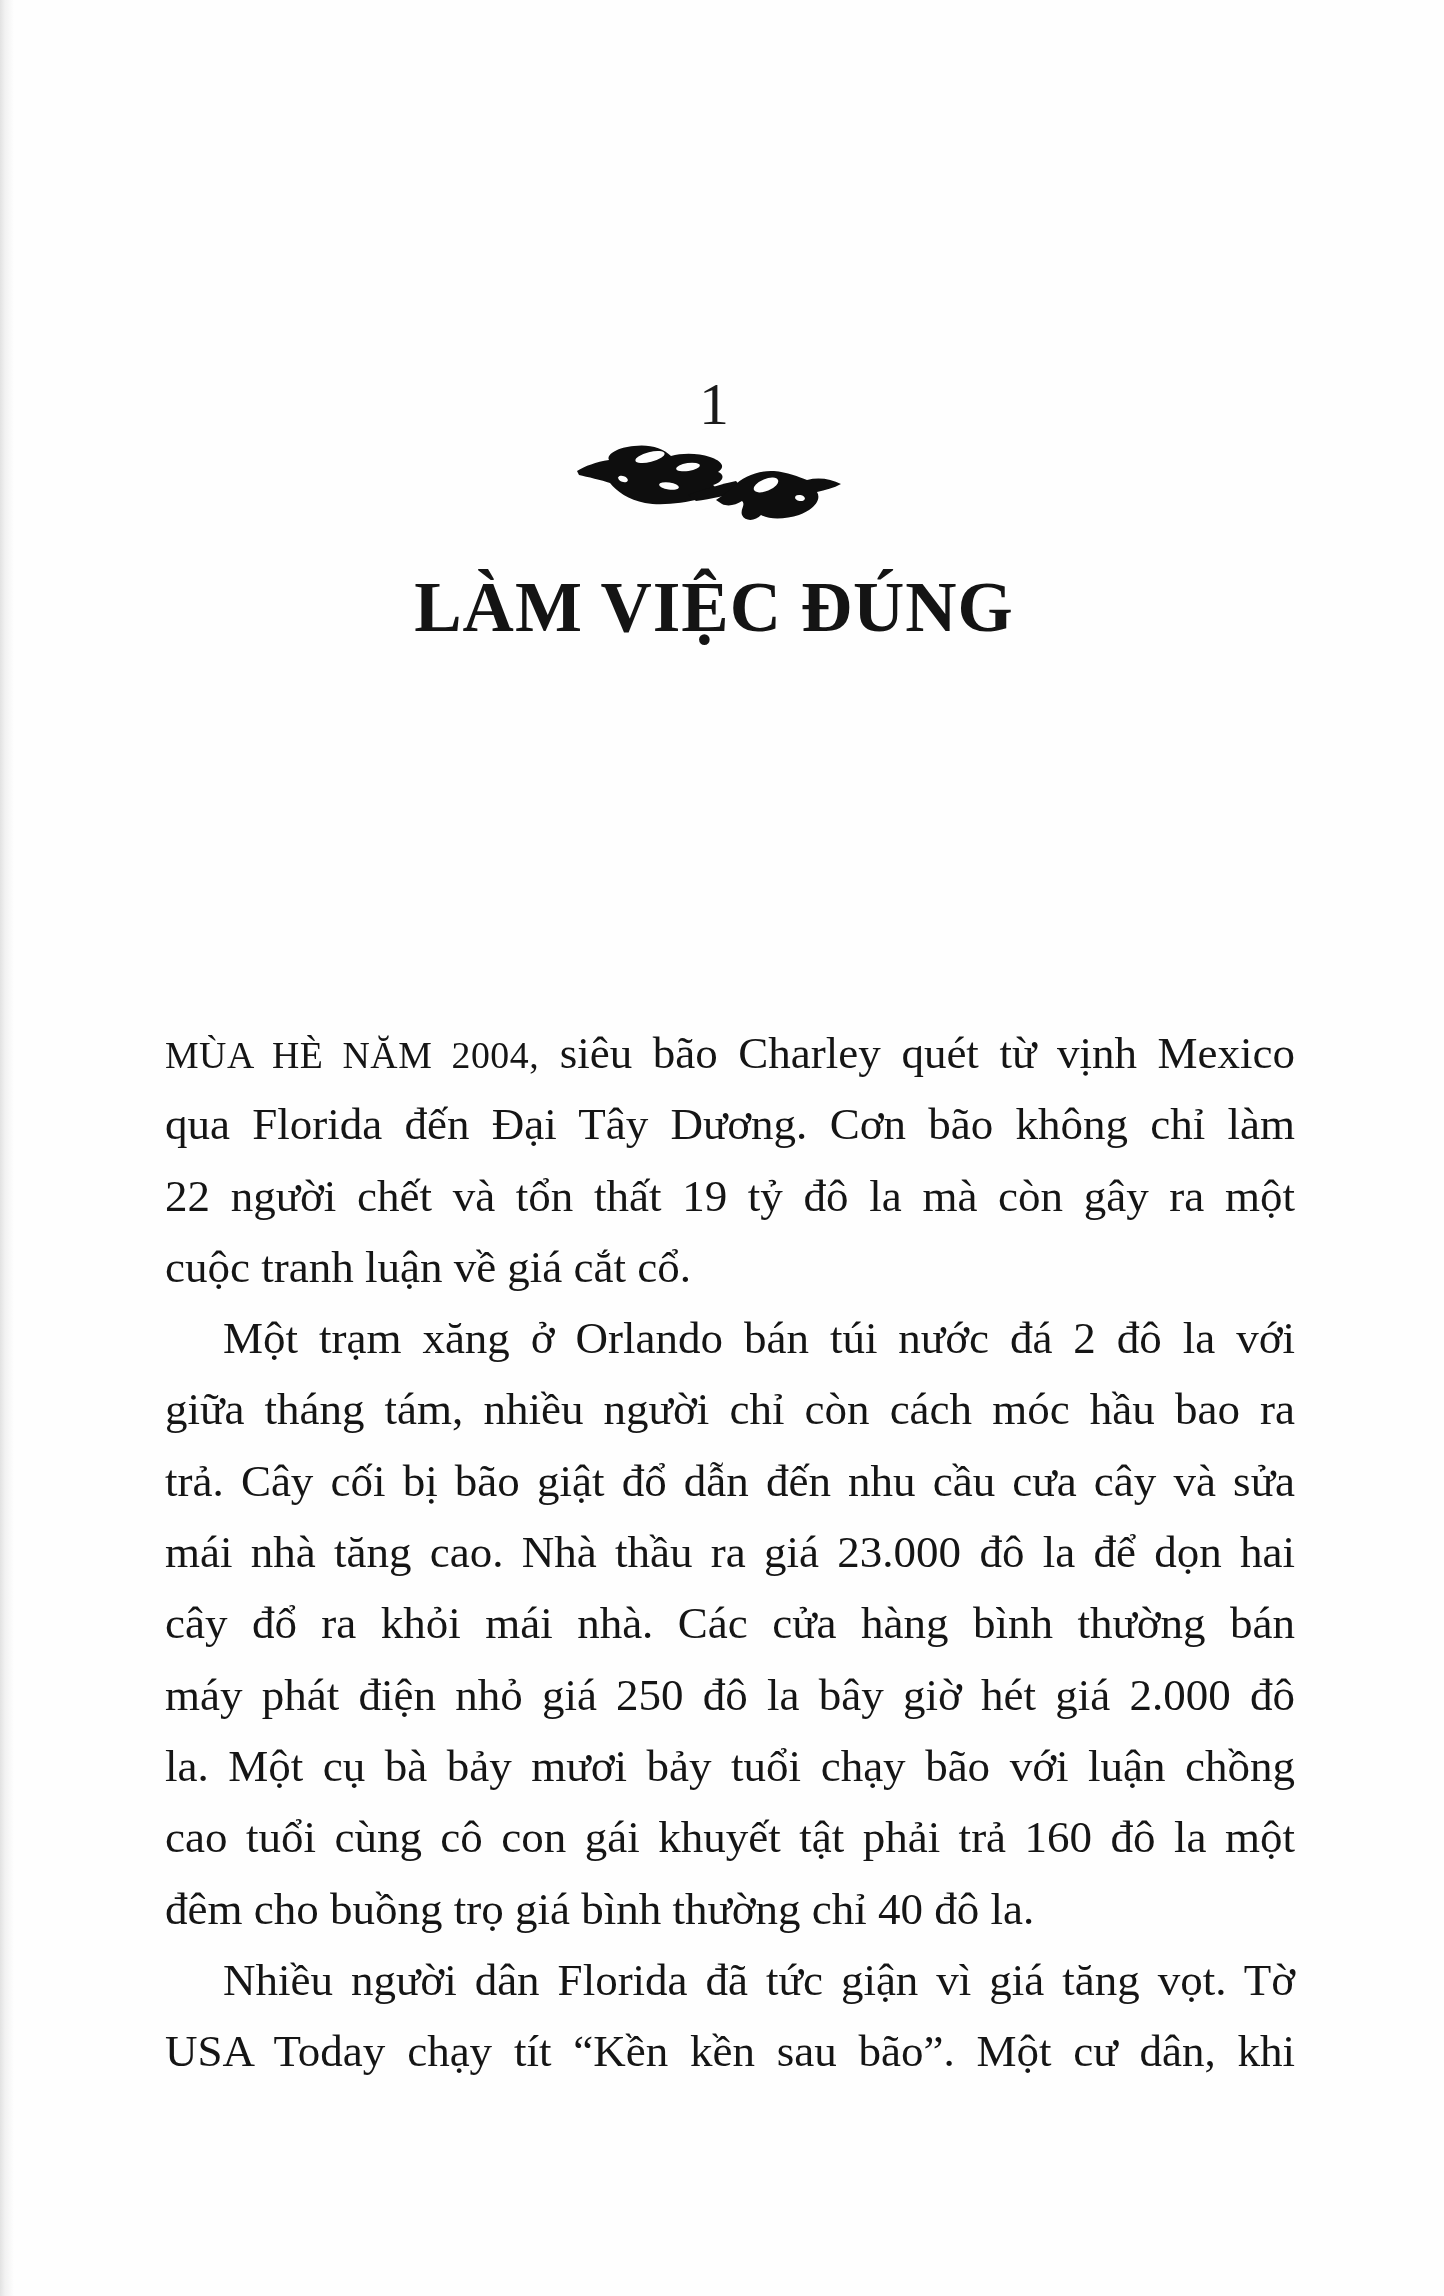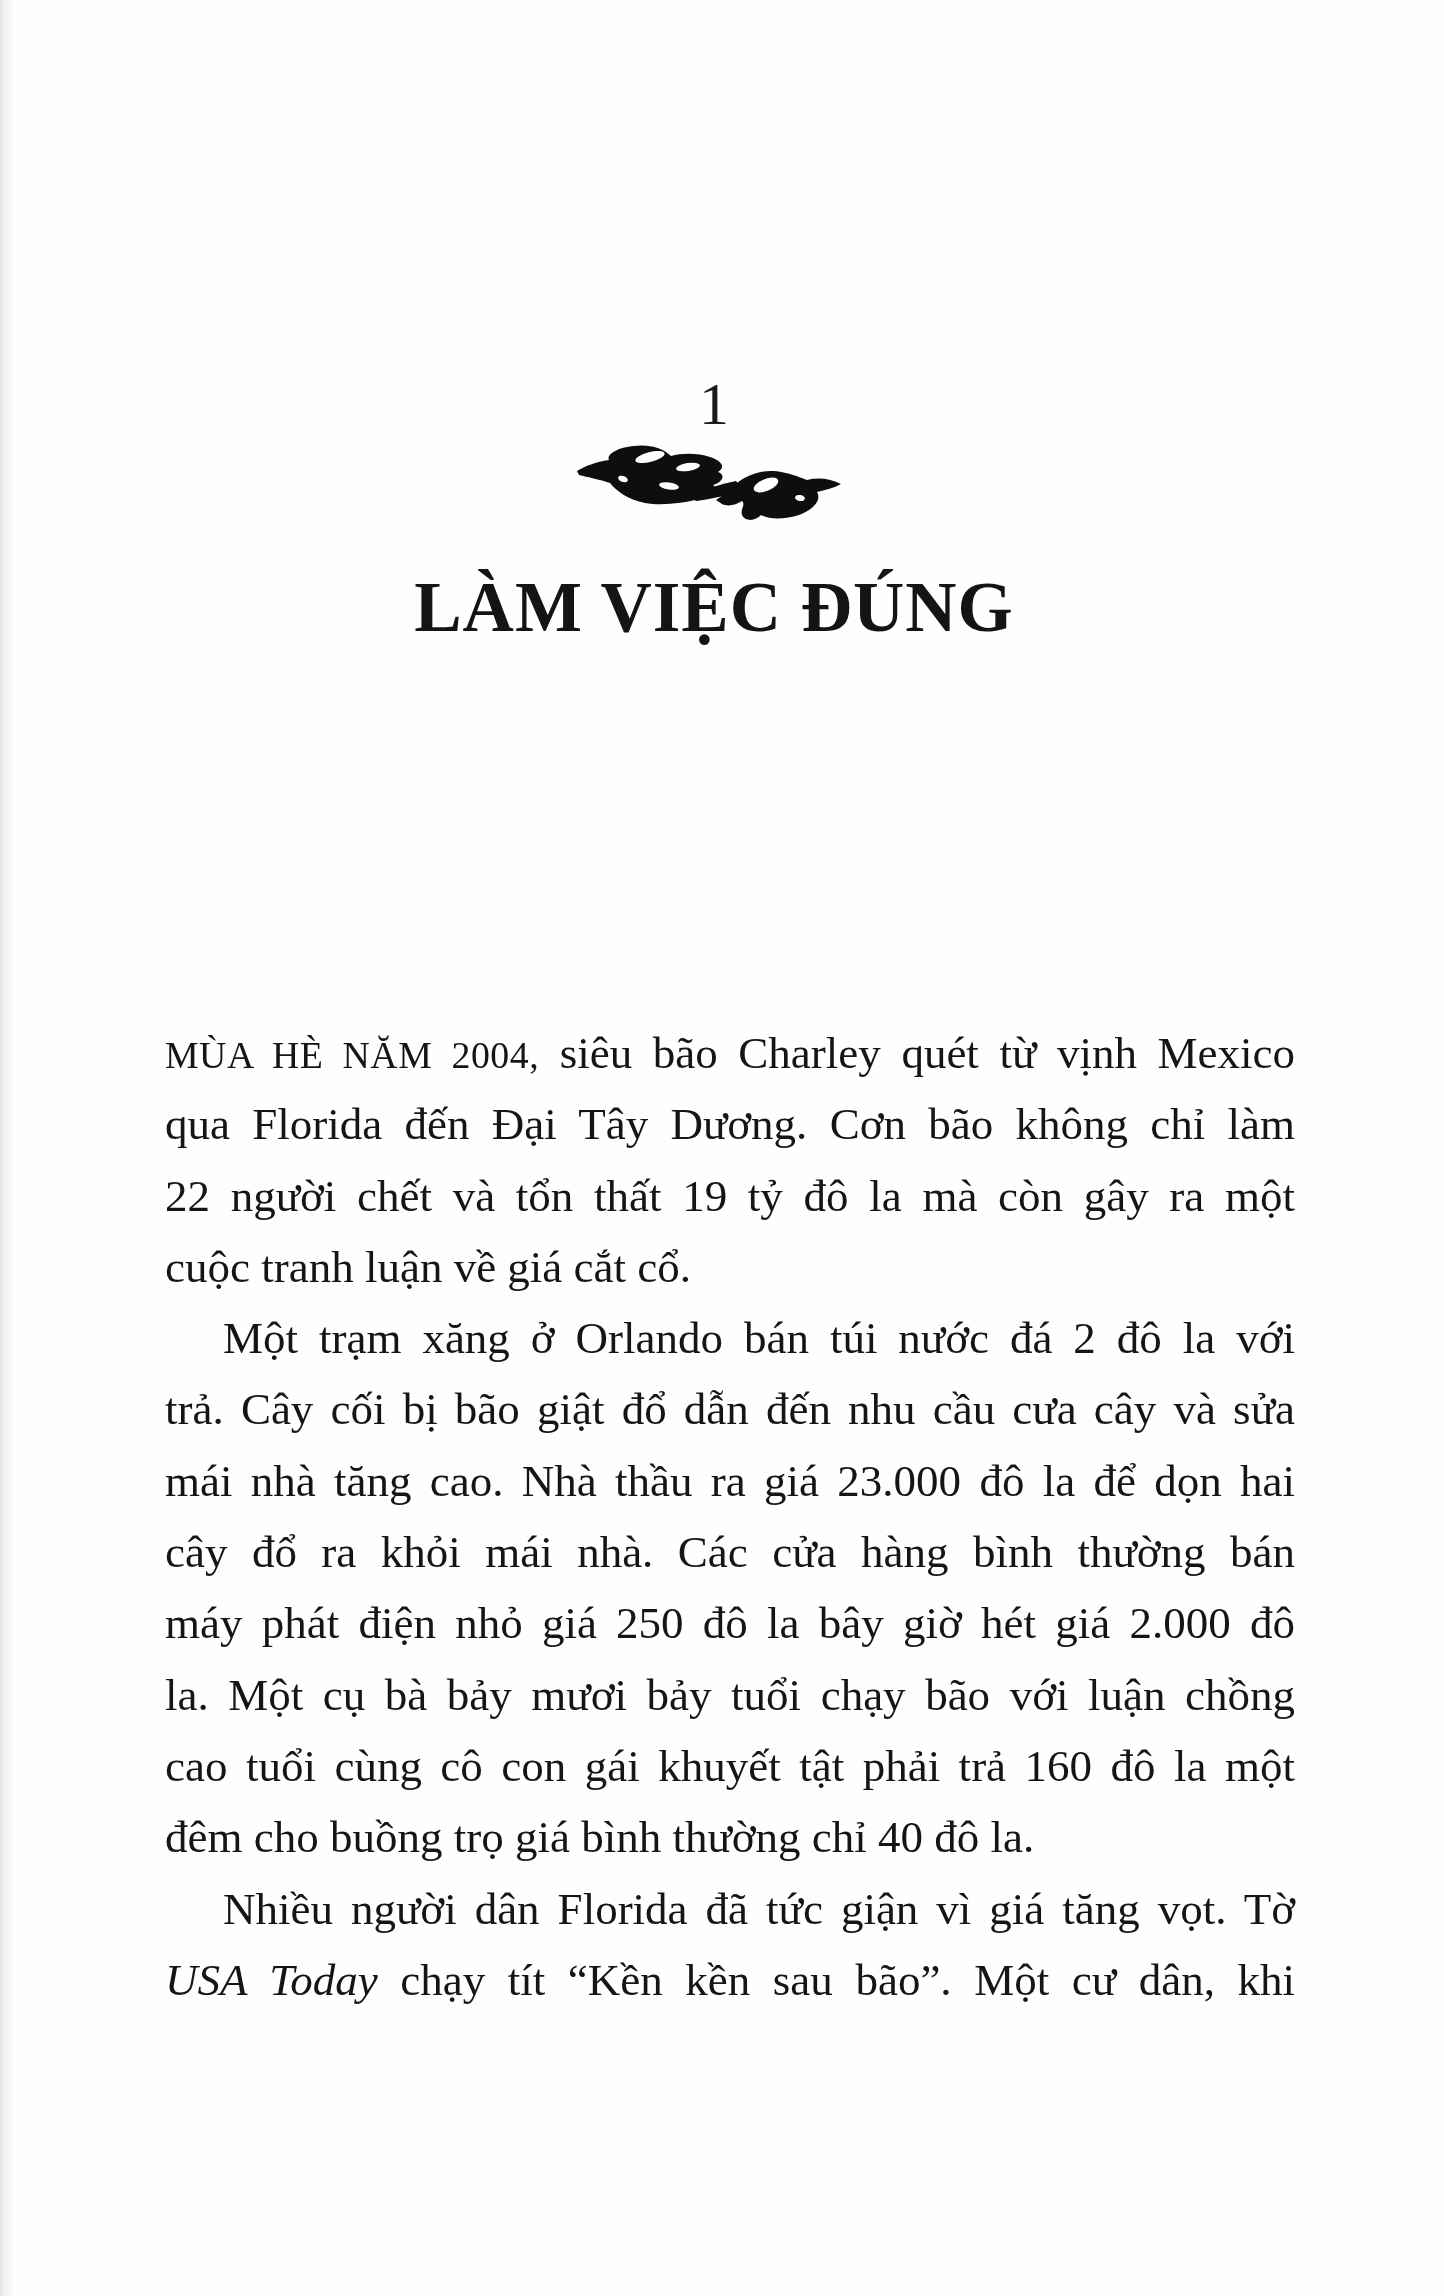--- a/index.html
+++ b/index.html
@@ -66,21 +66,21 @@
     text-align-last: justify;
     overflow: visible;
   }
   .line.last {
     text-align-last: left;
   }
   .line.indent {
     text-indent: 58px;
   }
   .seg-normal { font-style: normal; }
-  .seg-italic { font-style: italic; }
+  .seg-italic { }
   .seg-lead   { font-size: 0.84em; letter-spacing: 0.5px; }
 </style>
 </head>
 <body>
 
 <div class="page-edge"></div>
 
 <div class="chapter-number">1</div>
 
 <svg class="chapter-ornament" viewBox="0 0 266 82" xmlns="http://www.w3.org/2000/svg">
@@ -96,20 +96,21 @@
 </svg>
 
 <div class="chapter-title">LÀM VIỆC ĐÚNG</div>
 
 <div class="text-block">
     <div class="line"><span class="seg-lead">MÙA HÈ NĂM 2004,</span><span class="seg-normal"> siêu bão Charley quét từ vịnh Mexico</span></div>
     <div class="line"><span class="seg-normal">qua Florida đến Đại Tây Dương. Cơn bão không chỉ làm</span></div>
     <div class="line"><span class="seg-normal">22 người chết và tổn thất 19 tỷ đô la mà còn gây ra một</span></div>
     <div class="line last"><span class="seg-normal">cuộc tranh luận về giá cắt cổ.</span></div>
     <div class="line indent"><span class="seg-normal">Một trạm xăng ở Orlando bán túi nước đá 2 đô la với</span></div>
+    <div class="line"><span class="seg-normal">giữa tháng tám, nhiều người chỉ còn cách móc hầu bao ra</span></div>
     <div class="line"><span class="seg-normal">trả. Cây cối bị bão giật đổ dẫn đến nhu cầu cưa cây và sửa</span></div>
     <div class="line"><span class="seg-normal">mái nhà tăng cao. Nhà thầu ra giá 23.000 đô la để dọn hai</span></div>
     <div class="line"><span class="seg-normal">cây đổ ra khỏi mái nhà. Các cửa hàng bình thường bán</span></div>
     <div class="line"><span class="seg-normal">máy phát điện nhỏ giá 250 đô la bây giờ hét giá 2.000 đô</span></div>
     <div class="line"><span class="seg-normal">la. Một cụ bà bảy mươi bảy tuổi chạy bão với luận chồng</span></div>
     <div class="line"><span class="seg-normal">cao tuổi cùng cô con gái khuyết tật phải trả 160 đô la một</span></div>
     <div class="line last"><span class="seg-normal">đêm cho buồng trọ giá bình thường chỉ 40 đô la.</span></div>
     <div class="line indent"><span class="seg-normal">Nhiều người dân Florida đã tức giận vì giá tăng vọt. Tờ</span></div>
     <div class="line"><span class="seg-italic">USA Today</span><span class="seg-normal"> chạy tít “Kền kền sau bão”. Một cư dân, khi</span></div>
   </div>

